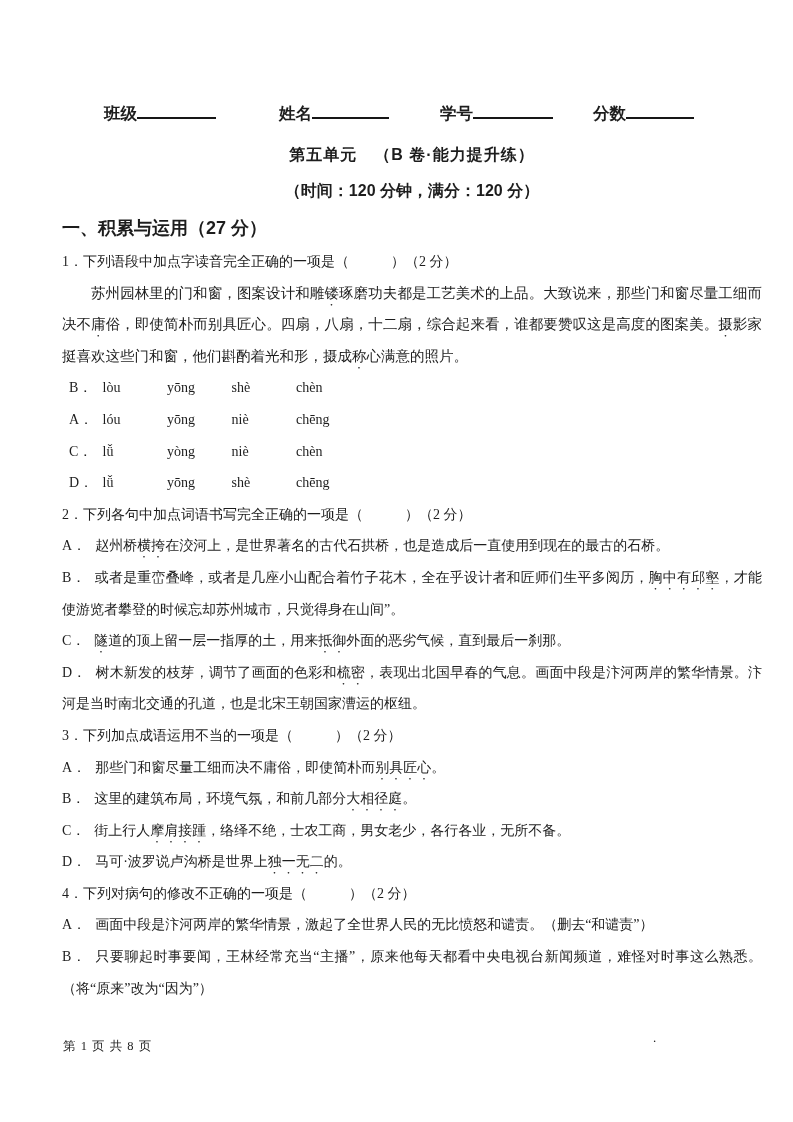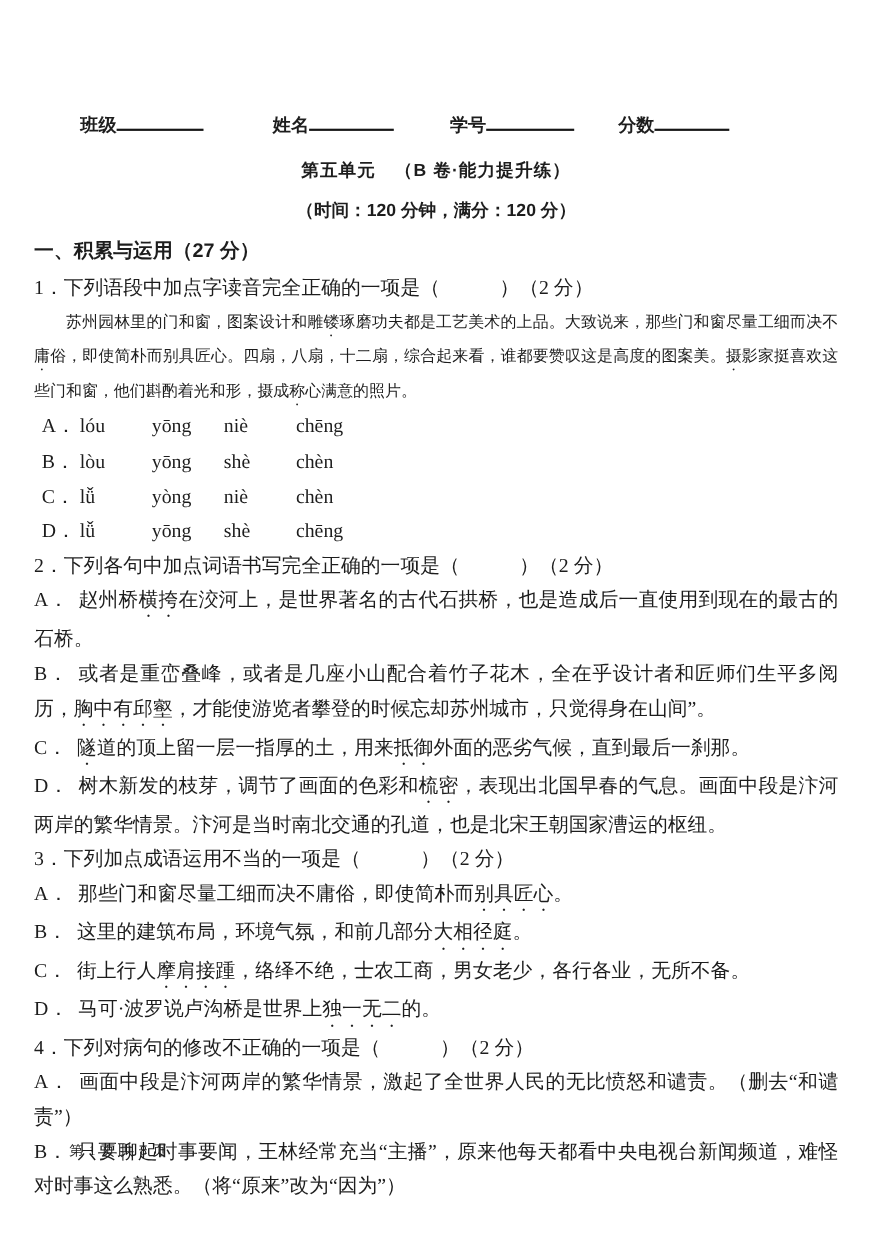--- a/index.html
+++ b/index.html
@@ -1,21 +1,21 @@
 <!DOCTYPE html>
 <html><head>
 <meta charset="utf-8">
 <style>
   * { margin:0; padding:0; box-sizing:border-box; }
   html,body { background:#ffffff; }
   .page {
     position:relative; width:793px; height:1122px; background:#ffffff;
     font-family:"Liberation Serif","DejaVu Serif",serif; color:#1d1d1d; overflow:hidden;
   }
-  .content { padding:0 31px; }
+  .content { padding:0 31px;margin-left:31px; }
   
   .header-fields {
     display:flex; padding-top:103px; margin-left:42px;
     font-family:"Liberation Sans","DejaVu Sans",sans-serif; font-weight:bold; font-size:16.5px;
   }
   .hf { white-space:nowrap; }
   .hf-line { display:inline-block; border-bottom:2px solid #161616; height:0.95em; vertical-align:baseline; }
   .hf:nth-child(1) .hf-line { width:79px; } .hf:nth-child(1){ margin-right:63px; }
   .hf:nth-child(2) .hf-line { width:77px; } .hf:nth-child(2){ margin-right:51px; }
   .hf:nth-child(3) .hf-line { width:80px; } .hf:nth-child(3){ margin-right:40px; }
@@ -25,21 +25,21 @@
     font-family:"Liberation Sans","DejaVu Sans",sans-serif; letter-spacing:1px;
   }
   .subtitle {
     margin-top:15px; text-align:center; font-size:16px; font-weight:bold;
     font-family:"Liberation Sans","DejaVu Sans",sans-serif;
   }
   .section-heading {
     margin-top:14px; font-size:18px; font-weight:bold;
     font-family:"Liberation Sans","DejaVu Sans",sans-serif;
   }
-  .line { font-size:18px; line-height:31.6px; }
+  .line { font-size:14px; line-height:31.6px; }
   .stem-first { margin-top:6px; }
   .para { font-size:14.5px; line-height:31.6px; text-align:justify; text-indent:2em; }
   .opt { text-align:justify; }
   .opt-letter { margin-right:9px; }
   .pin-row { padding-left:7px; }
   .pin-letter { display:inline-block; width:30px; }
   .pin { display:inline-block; width:61px; }
   .emdot {
     -webkit-text-emphasis:filled dot #1d1d1d; -webkit-text-emphasis-position:under right;
     text-emphasis:filled dot #1d1d1d; text-emphasis-position:under right;
@@ -63,32 +63,32 @@
     </div>
 
     <h1 class="title">第五单元　（B 卷·能力提升练）</h1>
     <div class="subtitle">（时间：120 分钟，满分：120 分）</div>
 
     <div class="section-heading">一、积累与运用（27 分）</div>
 
     <div class="line stem-first">1．下列语段中加点字读音完全正确的一项是（　　　）（2 分）</div>
     <p class="para"><span>苏州园林里的门和窗，图案设计和雕</span><span class="emdot">镂</span><span>琢磨功夫都是工艺美术的上品。大致说来，那些门和窗尽量工细而决不</span><span class="emdot">庸</span><span>俗，即使简朴而别具匠心。四扇，八扇，十二扇，综合起来看，谁都要赞叹这是高度的图案美。</span><span class="emdot">摄</span><span>影家挺喜欢这些门和窗，他们斟酌着光和形，摄成</span><span class="emdot">称</span><span>心满意的照片。</span></p>
     <div class="line pin-row">
+      <span class="pin-letter">B．</span>
+      <span class="pin">lòu</span>
+      <span class="pin">yōng</span>
+      <span class="pin">shè</span>
+      <span class="pin">chèn</span>
+    </div>
+    <div class="line pin-row">
       <span class="pin-letter">A．</span>
       <span class="pin">lóu</span>
       <span class="pin">yōng</span>
       <span class="pin">niè</span>
       <span class="pin">chēng</span>
-    </div>
-    <div class="line pin-row">
-      <span class="pin-letter">B．</span>
-      <span class="pin">lòu</span>
-      <span class="pin">yōng</span>
-      <span class="pin">shè</span>
-      <span class="pin">chèn</span>
     </div>
     <div class="line pin-row">
       <span class="pin-letter">C．</span>
       <span class="pin">lǚ</span>
       <span class="pin">yòng</span>
       <span class="pin">niè</span>
       <span class="pin">chèn</span>
     </div>
     <div class="line pin-row">
       <span class="pin-letter">D．</span>

